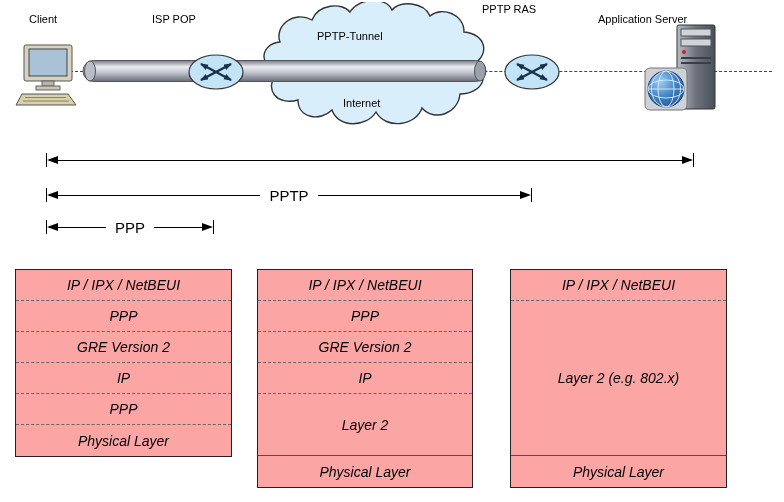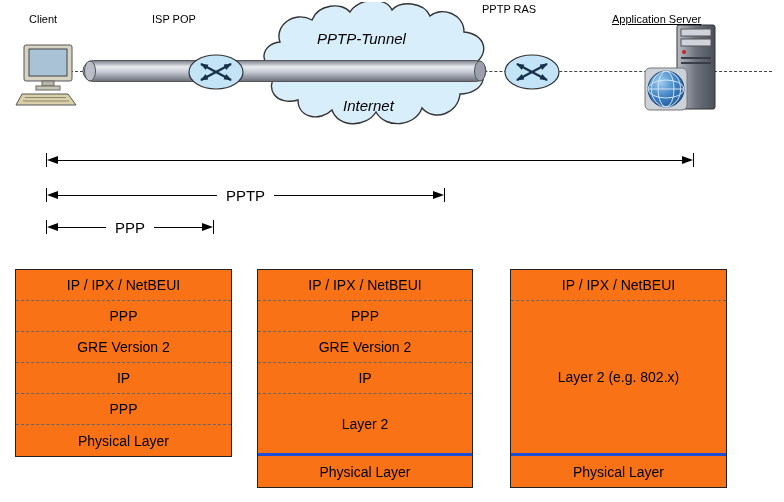--- a/index.html
+++ b/index.html
@@ -1,39 +1,39 @@
 <!DOCTYPE html>
 <html><head>
 <meta charset="utf-8">
 <style>
   * { margin:0; padding:0; box-sizing:border-box; }
   html,body { background:#fff; }
   body { font-family:"Liberation Sans", sans-serif; color:#000; }
   .canvas { position:relative; width:784px; height:502px; background:#fff; overflow:hidden; }
 
   .node-label { position:absolute; font-size:11px; white-space:nowrap; z-index:7; }
-  .cloud-label { position:absolute; font-size:15px; white-space:nowrap; z-index:7;font-style:italic; }
+  .cloud-label { position:absolute; font-size:11px; white-space:nowrap; z-index:7; }
 
   .icon { position:absolute; } .z2 { z-index:2; } .z3 { z-index:3; } .z4 { z-index:4; }
 
   .dashline { position:absolute; border-top:1px dashed #444; z-index:1; }
 
   
   .span-arrow { position:absolute; display:flex; align-items:center; height:14px; z-index:6; }
   .tick { width:1px; height:14px; background:#000; flex:0 0 auto; }
   .ah { width:0; height:0; border-top:4px solid transparent; border-bottom:4px solid transparent; flex:0 0 auto; }
   .ah.l { border-right:11px solid #000; }
   .ah.r { border-left:11px solid #000; }
   .sline { flex:1 1 auto; height:1px; background:#000; }
   .sl-label { flex:0 0 auto; padding:0 9px; font-size:15px; white-space:nowrap; }
 
   
-  .stack { position:absolute; border:1px solid #222; background:#f97316; z-index:2; }
+  .stack { position:absolute; border:1px solid #222; background:#fca5a5; z-index:2;font-style:italic; }
   .row { display:flex; align-items:center; justify-content:center; font-size:14px; border-bottom:1px dashed #666; text-align:center; }
-  .row.solid { border-bottom:3px solid #1d4ed8; }
+  .row.solid { border-bottom:1px solid #1d4ed8; }
   .row:last-child { border-bottom:none; }
   .h1 { height:31px; } .h2 { height:62px; } .h5 { height:155px; }
 </style>
 </head>
 <body>
 
 <div class="canvas">
 
   <div class="dashline" style="left:70px; top:71px; width:702px;"></div>
 
@@ -135,32 +135,32 @@
       <line x1="5" y1="65" x2="41" y2="65" stroke="#cfe4f7" stroke-width="1"></line>
       <ellipse cx="23" cy="65" rx="18" ry="9" fill="none" stroke="#cfe4f7" stroke-width="1"></ellipse>
     </g>
   </svg>
 
   <div class="node-label" style="left:29px; top:13px;">Client</div>
   <div class="node-label" style="left:152px; top:13px;">ISP POP</div>
   <div class="cloud-label" style="left:317px; top:30px;">PPTP-Tunnel</div>
   <div class="cloud-label" style="left:343px; top:97px;">Internet</div>
   <div class="node-label" style="left:482px; top:3px;">PPTP RAS</div>
-  <div class="node-label" style="left:612px; top:13px;text-decoration:underline;">Application Server</div>
+  <div class="node-label" style="left:598px; top:13px;">Application Server</div>
 
   <div class="span-arrow" style="left:46px; top:153px; width:648px;">
     <div class="tick"></div>
     <div class="ah l"></div>
     <div class="sline"></div>
     <div class="sline"></div>
     <div class="ah r"></div>
     <div class="tick"></div>
   </div>
 
-  <div class="span-arrow" style="left:46px; top:188px; width:399px;">
+  <div class="span-arrow" style="left:46px; top:188px; width:486px;">
     <div class="tick"></div>
     <div class="ah l"></div>
     <div class="sline"></div>
     <div class="sl-label">PPTP</div>
     <div class="sline"></div>
     <div class="ah r"></div>
     <div class="tick"></div>
   </div>
 
   <div class="span-arrow" style="left:46px; top:220px; width:168px;">

